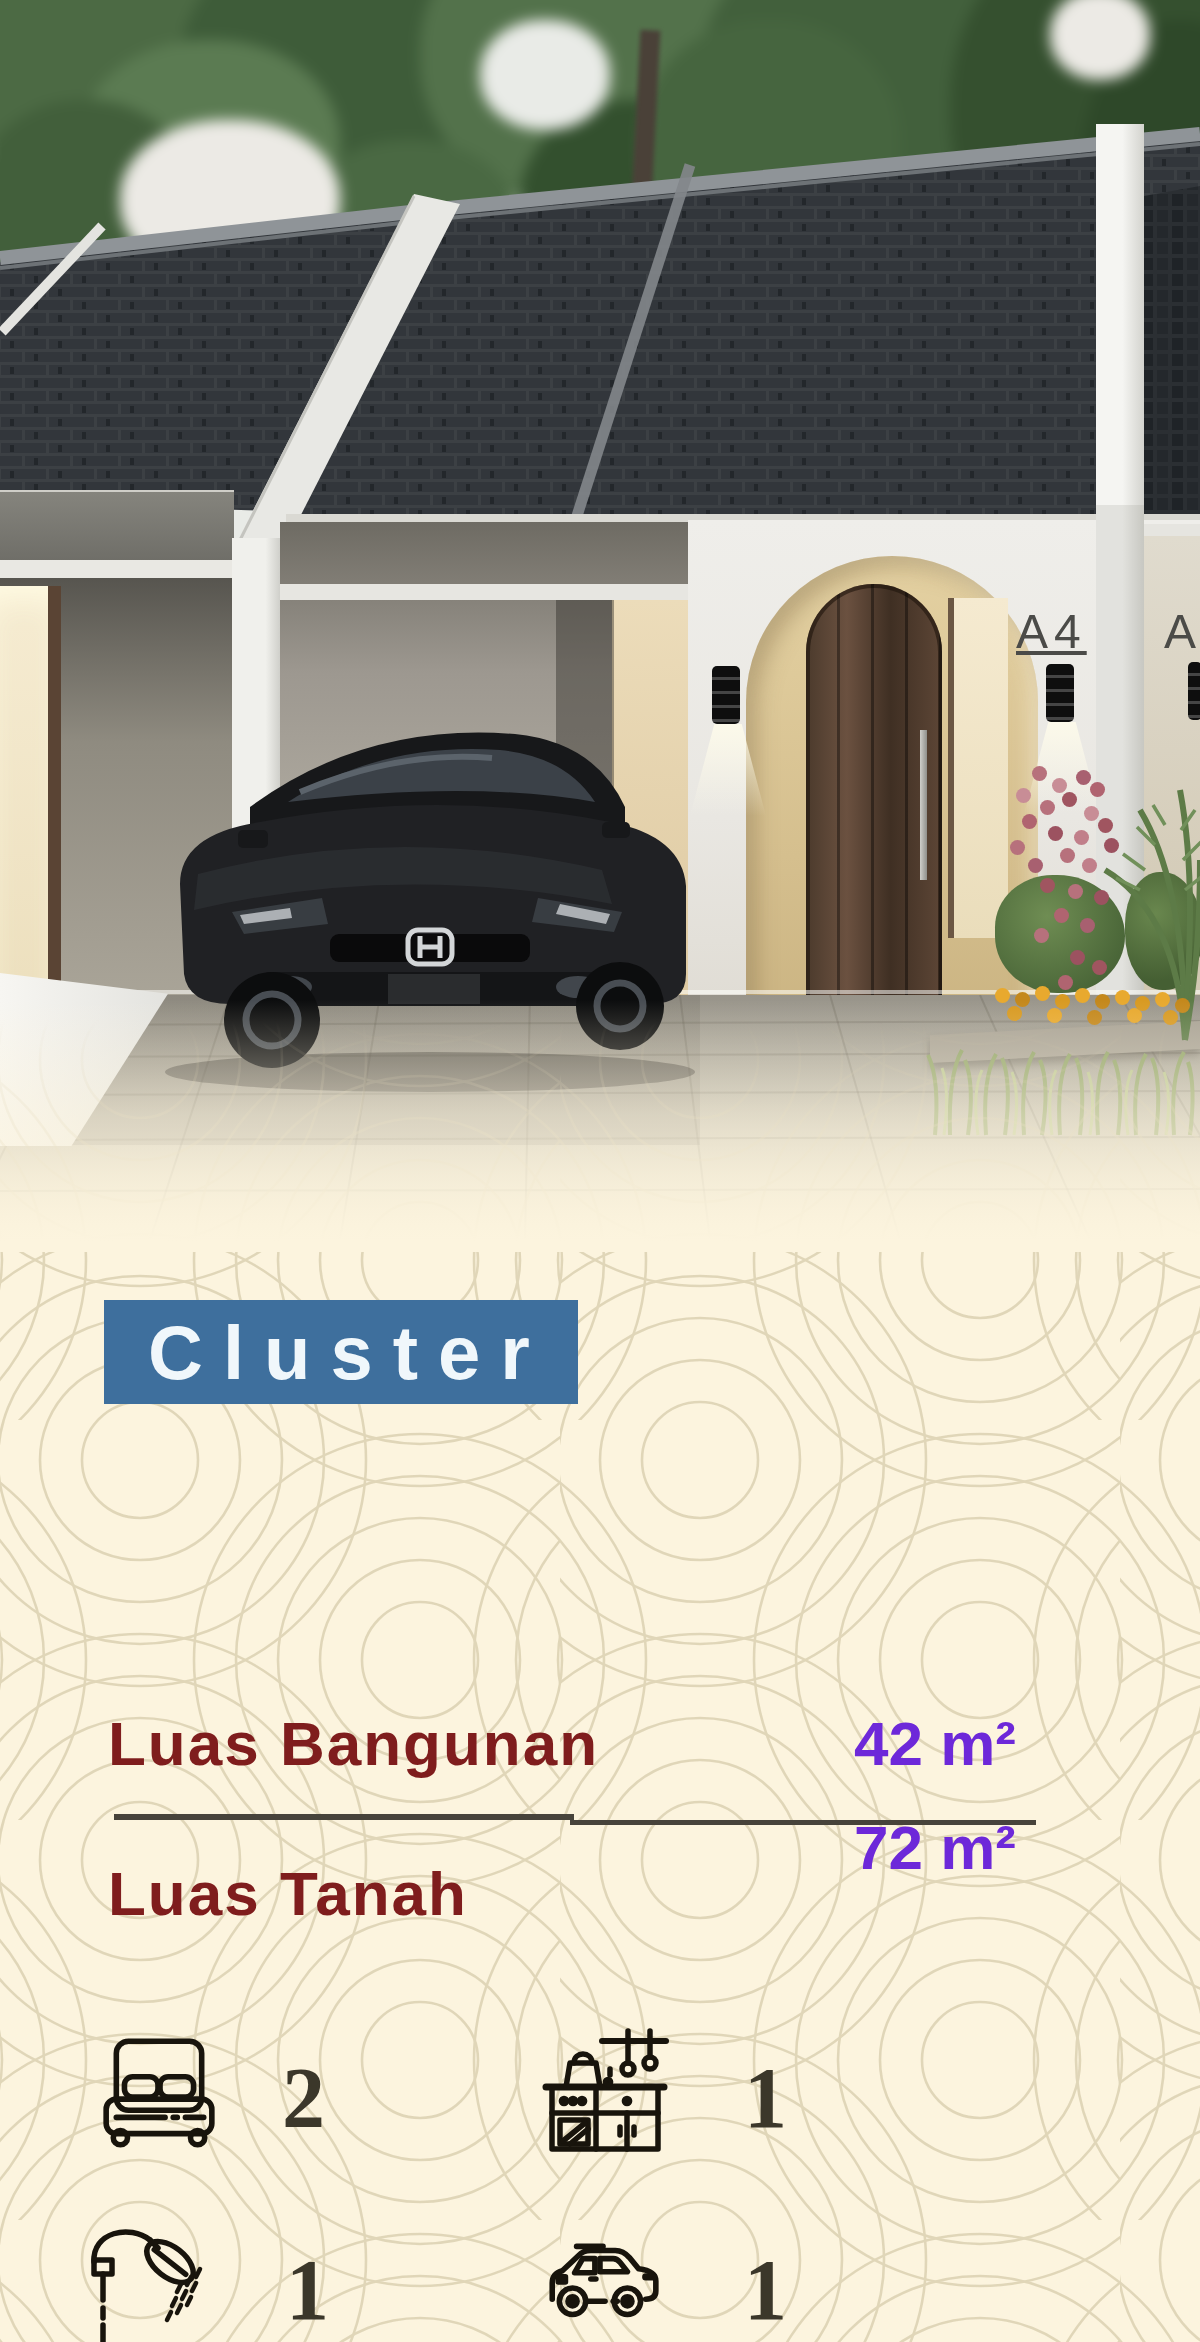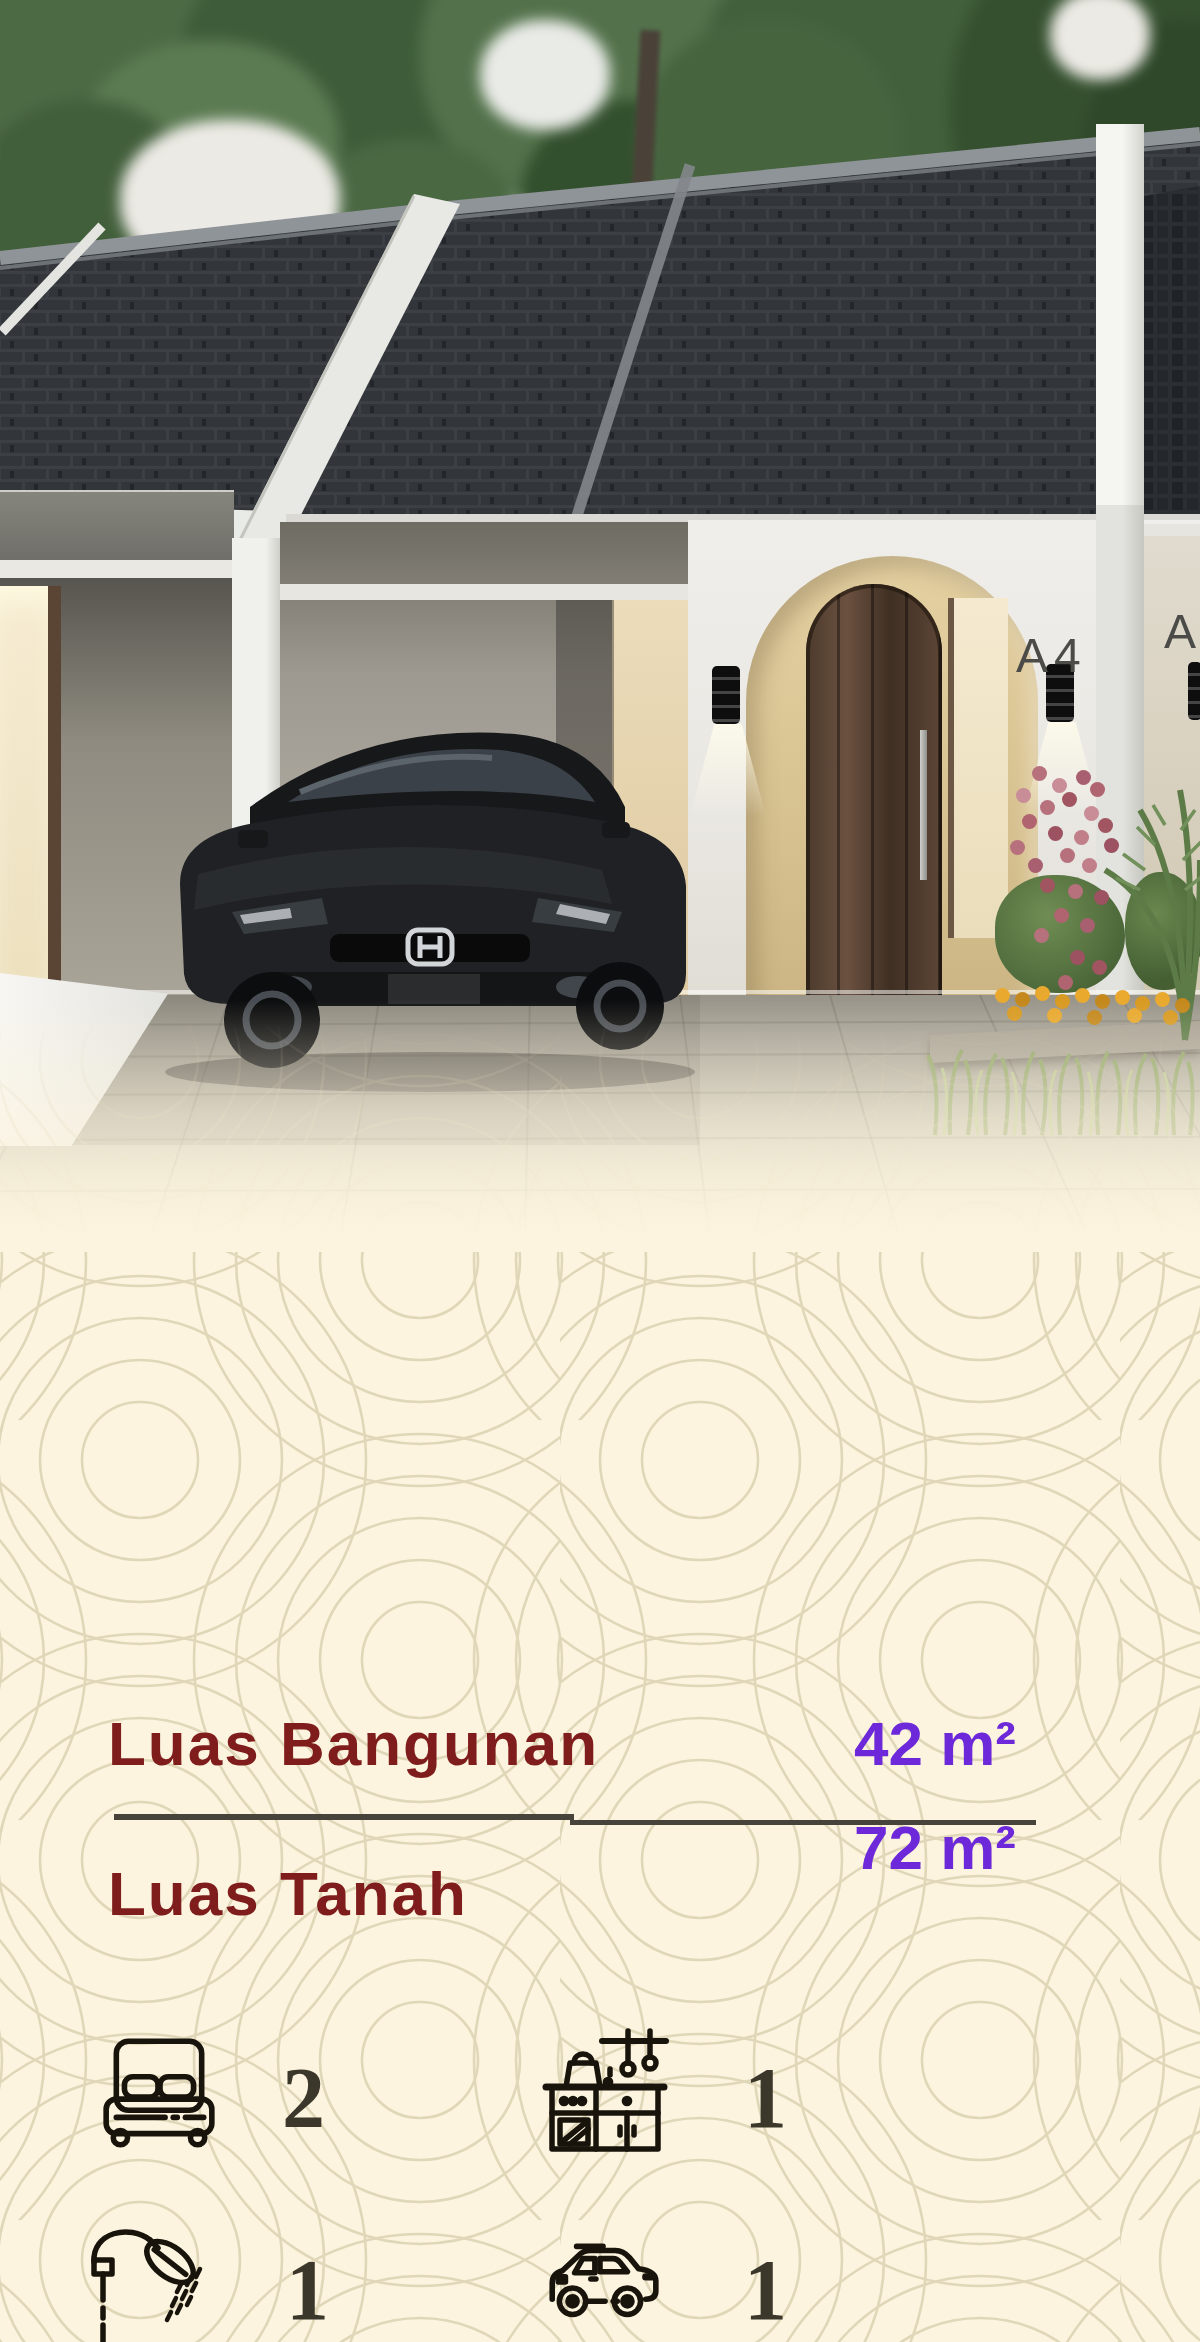--- a/index.html
+++ b/index.html
@@ -148,21 +148,21 @@
     <div class="abs arch"></div>
     <div class="abs door">
         <div class="planks"></div>
       </div>
     <div class="abs handle"></div>
     <div class="abs sidelight"></div>
     <div class="abs sconce" style="left:712px;top:666px;"></div>
     <div class="abs glow" style="left:690px;top:724px;"></div>
     <div class="abs sconce" style="left:1046px;top:664px;"></div>
     <div class="abs glow" style="left:1024px;top:722px;"></div>
-    <div class="abs unit-label" style="left:1016px;top:628px;">A4</div>
+    <div class="abs unit-label" style="left:1016px;top:604px;text-decoration:underline;">A4</div>
     <div class="abs pillar-right">
         <div class="lower"></div>
       </div>
     <div class="abs a5-gutter"></div>
     <div class="abs facade-a5"></div>
     <div class="abs unit-label" style="left:1164px;top:604px;">A</div>
     <div class="abs sconce" style="left:1188px;top:662px;width:14px;"></div>
 
     <div class="abs driveway"></div>
     <div class="abs carport-floor"></div>
@@ -300,20 +300,23 @@
             <circle cx="420" cy="-160" r="184"></circle>
             <circle cx="420" cy="-160" r="226"></circle>
         </g>
       </pattern>
     </defs>
     <rect width="1200" height="1322" fill="url(#wv)"></rect>
   </svg>
 
   <div class="abs fade"></div>
 
+  <div class="abs badge">
+    <span>Cluster</span>
+  </div>
 
   <div class="abs spec-label" style="left:108px;top:1708px;">Luas Bangunan</div>
   <div class="abs spec-value" style="left:716px;top:1708px;">42 m²</div>
   <div class="abs rule" style="left:114px;top:1814px;width:460px;"></div>
   <div class="abs rule" style="left:570px;top:1820px;width:466px;height:5px;"></div>
   <div class="abs spec-label" style="left:108px;top:1858px;">Luas Tanah</div>
   <div class="abs spec-value" style="left:716px;top:1812px;">72 m²</div>
 
   <svg class="abs icon" style="left:96px;top:2036px;" width="126" height="114" viewBox="0 0 124 112">
     <rect x="20" y="5" width="84" height="68" rx="12"></rect>

